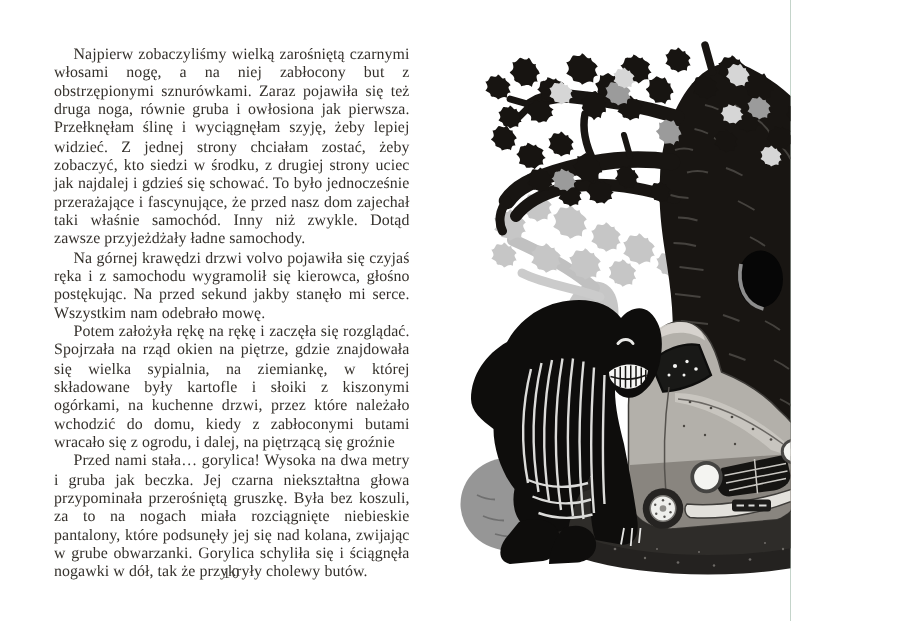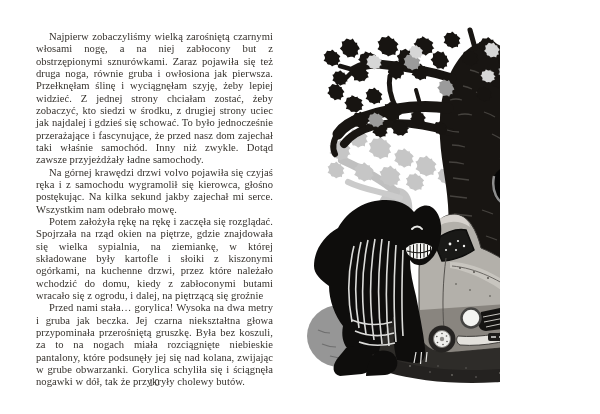--- a/index.html
+++ b/index.html
@@ -1,18 +1,19 @@
 <!DOCTYPE html>
 <html><head>
 <meta charset="utf-8">
 <style>
   html,body{margin:0;padding:0;background:#ffffff;}
   .spread{
     position:relative;width:500px;height:414px;background:#14532d;overflow:hidden;
     font-family:"Liberation Serif","DejaVu Serif",serif;
+    padding-left:27px;
   }
   .page{position:absolute;top:0;height:414px;background:#ffffff;}
   .page-left{left:0;width:300px;}
   .page-right{left:300px;width:300px;}
   .text-block{
     position:absolute;left:36px;top:31px;width:237px;
     font-size:10.6px;line-height:12.33px;color:#35312c;
     text-align:justify;letter-spacing:0.05px;
   }
   .text-block p{margin:0;text-indent:13px;}
@@ -23,21 +24,21 @@
   .illustration{position:absolute;left:0;top:0;}
 </style>
 </head>
 <body>
 
 <div class="spread">
 
   <div class="page page-left">
     <div class="text-block">
       <p>Najpierw zobaczyliśmy wielką zarośniętą czarnymi włosami nogę, a na niej zabłocony but z obstrzępionymi sznurówkami. Zaraz pojawiła się też druga noga, równie gruba i owłosiona jak pierwsza. Przełknęłam ślinę i wyciągnęłam szyję, żeby lepiej widzieć. Z jednej strony chciałam zostać, żeby zobaczyć, kto siedzi w środku, z drugiej strony uciec jak najdalej i gdzieś się schować. To było jednocześnie przerażające i fascynujące, że przed nasz dom zajechał taki właśnie samochód. Inny niż zwykle. Dotąd zawsze przyjeżdżały ładne samochody.</p>
-      <p>Na górnej krawędzi drzwi volvo pojawiła się czyjaś ręka i z samochodu wygramolił się kierowca, głośno postękując. Na kilka sekund jakby zajechał mi serce. Wszystkim nam odebrało mowę.</p>
+      <p>Na górnej krawędzi drzwi volvo pojawiła się czyjaś ręka i z samochodu wygramolił się kierowca, głośno postękując. Na przed sekund jakby stanęło mi serce. Wszystkim nam odebrało mowę.</p>
       <p>Potem założyła rękę na rękę i zaczęła się rozglądać. Spojrzała na rząd okien na piętrze, gdzie znajdowała się wielka sypialnia, na ziemiankę, w której składowane były kartofle i słoiki z kiszonymi ogórkami, na kuchenne drzwi, przez które należało wchodzić do domu, kiedy z zabłoconymi butami wracało się z ogrodu, i dalej, na piętrzącą się groźnie</p>
       <p>Przed nami stała… gorylica! Wysoka na dwa metry i gruba jak beczka. Jej czarna niekształtna głowa przypominała przerośniętą gruszkę. Była bez koszuli, za to na nogach miała rozciągnięte niebieskie pantalony, które podsunęły jej się nad kolana, zwijając w grube obwarzanki. Gorylica schyliła się i ściągnęła nogawki w dół, tak że przykryły cholewy butów.</p>
     </div>
     <div class="page-number">10</div>
   </div>
 
   <div class="page page-right">
     <svg class="illustration" width="300" height="414" viewBox="0 0 300 414" xmlns="http://www.w3.org/2000/svg">
       <defs>
         <path id="leaf" d="M0,-7 C2,-6 2,-4 4,-5 C4,-3 6,-3 7,-1 C5,0 6,1 7,3 C5,3 5,4 5,6 C3,5 2,6 0,7 C-1,5 -3,6 -4,5 C-4,3 -6,3 -7,2 C-5,0 -6,-1 -7,-3 C-5,-3 -5,-5 -4,-6 C-2,-6 -1,-5 0,-7 Z"></path>

